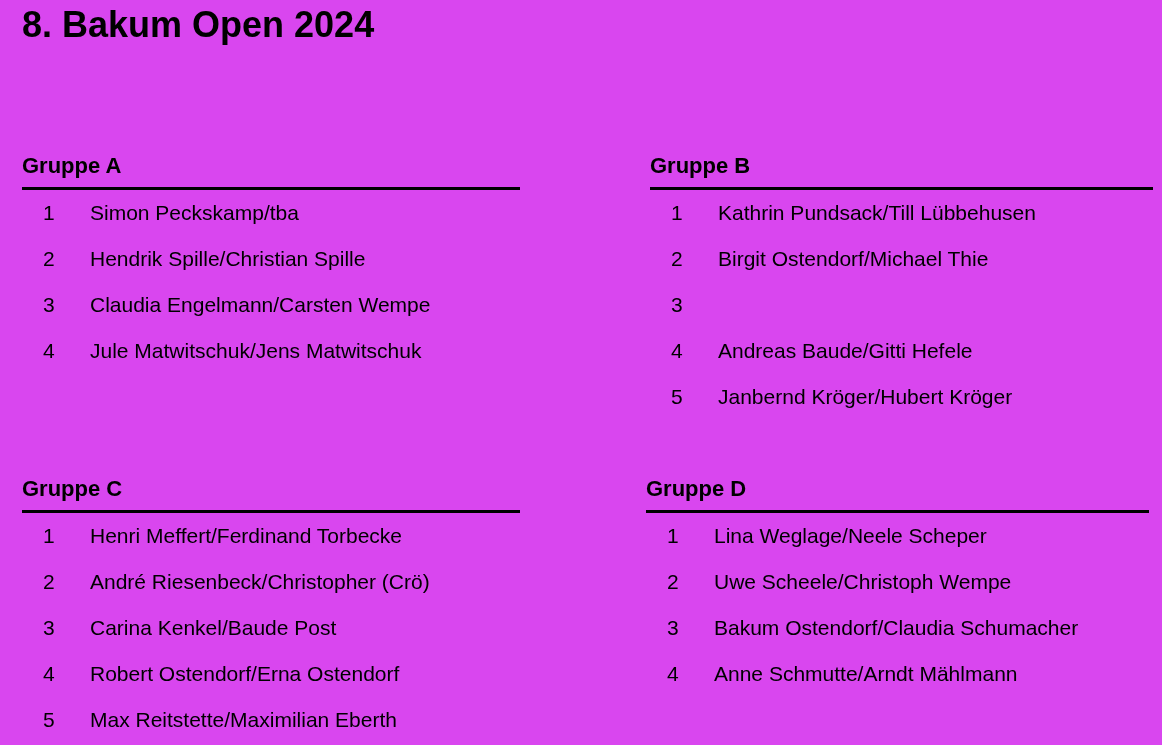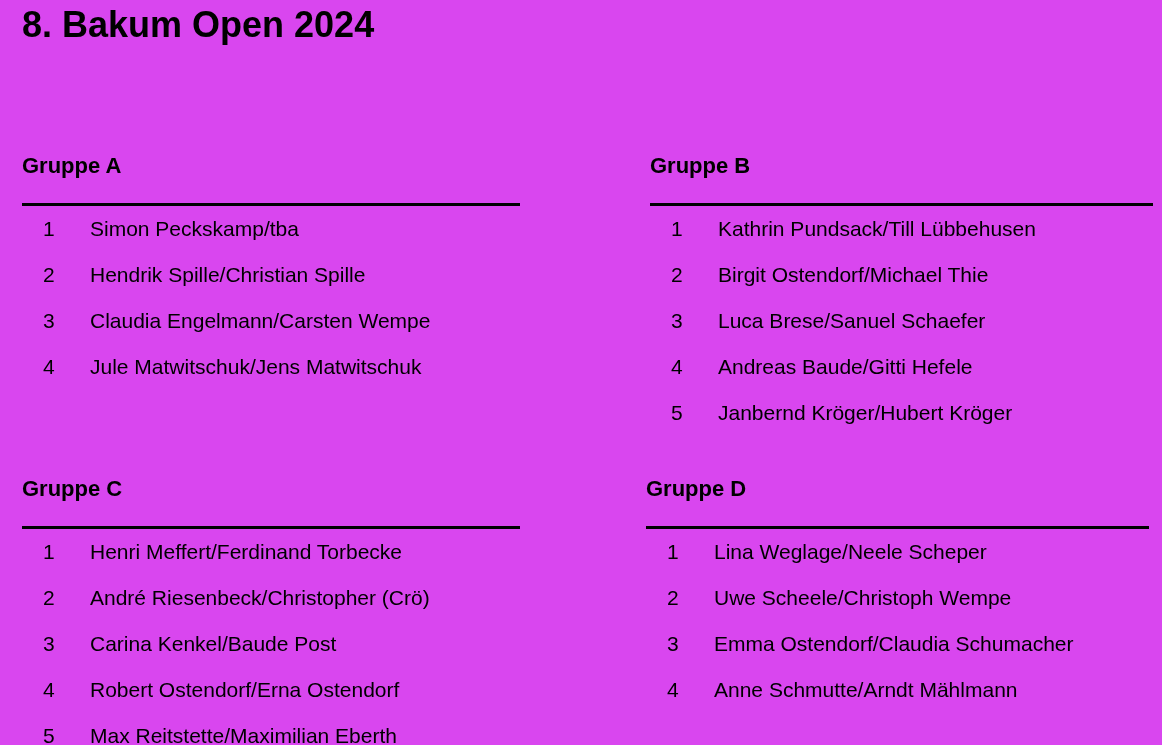--- a/index.html
+++ b/index.html
@@ -38,21 +38,21 @@
     position: absolute;
   }
   .group-section.pos-a { left: 22px;  top: 155px; width: 498px; }
   .group-section.pos-b { left: 650px; top: 155px; width: 503px; }
   .group-section.pos-c { left: 22px;  top: 478px; width: 498px; }
   .group-section.pos-d { left: 646px; top: 478px; width: 503px; }
   .group-title {
     font-size: 22px;
     line-height: 22px;
     font-weight: bold;
-    padding-bottom: 26px;
+    padding-bottom: 10px;
     border-bottom: 3px solid #000000;
     white-space: nowrap;
   }
   .group-rows {
     margin-top: 0;
   }
   .entry-row {
     display: flex;
     align-items: center;
     height: 46px;
@@ -105,21 +105,20 @@
       <div class="entry-row">
         <span class="entry-num">1</span>
         <span class="entry-team">Kathrin Pundsack/Till Lübbehusen</span>
       </div>
       <div class="entry-row">
         <span class="entry-num">2</span>
         <span class="entry-team">Birgit Ostendorf/Michael Thie</span>
       </div>
       <div class="entry-row">
         <span class="entry-num">3</span>
-        <span class="entry-team">Luca Brese/Sanuel Schaefer</span>
       </div>
       <div class="entry-row">
         <span class="entry-num">4</span>
         <span class="entry-team">Andreas Baude/Gitti Hefele</span>
       </div>
       <div class="entry-row">
         <span class="entry-num">5</span>
         <span class="entry-team">Janbernd Kröger/Hubert Kröger</span>
       </div>
     </div>
@@ -157,21 +156,21 @@
       <div class="entry-row">
         <span class="entry-num">1</span>
         <span class="entry-team">Lina Weglage/Neele Scheper</span>
       </div>
       <div class="entry-row">
         <span class="entry-num">2</span>
         <span class="entry-team">Uwe Scheele/Christoph Wempe</span>
       </div>
       <div class="entry-row">
         <span class="entry-num">3</span>
-        <span class="entry-team">Emma Ostendorf/Claudia Schumacher</span>
+        <span class="entry-team">Bakum Ostendorf/Claudia Schumacher</span>
       </div>
       <div class="entry-row">
         <span class="entry-num">4</span>
         <span class="entry-team">Anne Schmutte/Arndt Mählmann</span>
       </div>
     </div>
   </div>
 
 </div>
 

